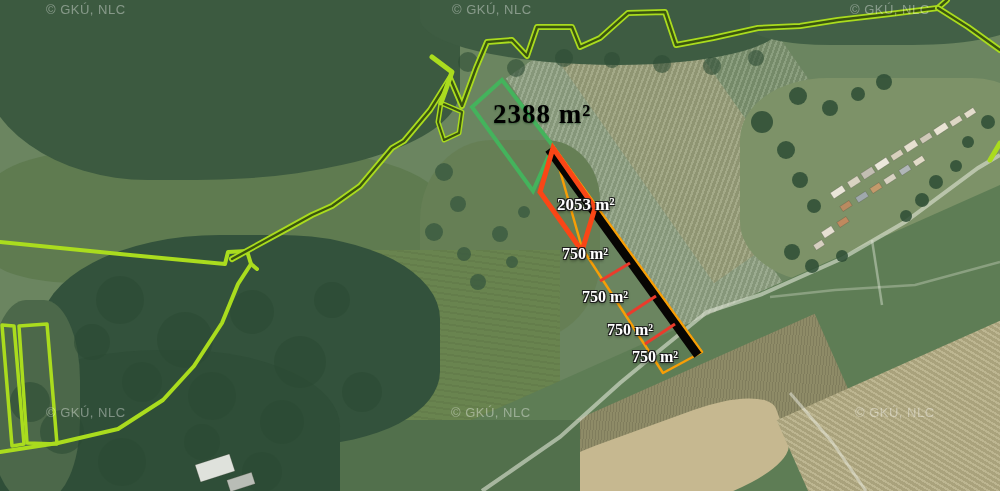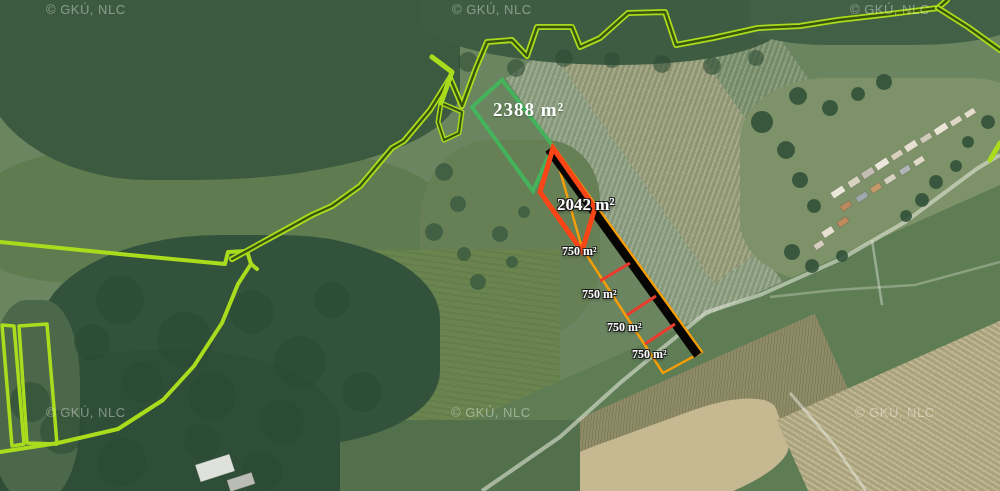--- a/index.html
+++ b/index.html
@@ -12,25 +12,25 @@
   
   .forest{background:#3c5a40;}
   .stripes55{background:repeating-linear-gradient(55deg, rgba(255,255,255,.10) 0 2px, rgba(0,0,0,.07) 2px 5px);}
   .svg-overlay{position:absolute;left:0;top:0;z-index:30;}
   
   .lbl{
     position:absolute;z-index:40;font-family:"Liberation Serif","DejaVu Serif",serif;
     font-weight:bold;white-space:nowrap;line-height:1.1;
   }
   .lbl-green{
-    font-size:19px;color:#ffffff;letter-spacing:1px;
+    font-size:27px;color:#000000;letter-spacing:1px;
     text-shadow:0 1px 2px rgba(0,45,15,.45);
   }
   .lbl-white{
-    font-size:12px;color:#ffffff;
+    font-size:16px;color:#ffffff;
     text-shadow:-1px -1px 0 #1c1c1c,1px -1px 0 #1c1c1c,-1px 1px 0 #1c1c1c,1px 1px 0 #1c1c1c,0 2px 3px rgba(0,0,0,.55);
   }
   .wm{
     position:absolute;z-index:50;color:rgba(255,255,255,.38);
     font-size:13px;letter-spacing:.5px;font-family:Liberation Sans, sans-serif;
   }
 </style>
 </head>
 <body>
 
@@ -166,21 +166,21 @@
       <line x1="549" y1="149" x2="698" y2="355" stroke-width="9" stroke="#070503"></line>
       <line x1="553" y1="146" x2="702" y2="352" stroke-width="2" stroke="#f79e06"></line>
       <line x1="600" y1="281" x2="630" y2="263" stroke-width="3" stroke="#ea3b2c"></line>
       <line x1="627" y1="315" x2="656" y2="296" stroke-width="3" stroke="#ea3b2c"></line>
       <line x1="645" y1="344" x2="675" y2="324" stroke-width="3" stroke="#ea3b2c"></line>
       <polygon points="553,148 595,208 582,251 540,192" stroke-width="5" stroke-linejoin="miter" stroke="#fa4616"></polygon>
     </g>
   </svg>
 
   <div class="lbl lbl-green" style="left:493px;top:100px;">2388 m²</div>
-  <div class="lbl lbl-white" style="left:557px;top:196px;font-size:17px;">2042 m²</div>
+  <div class="lbl lbl-white" style="left:557px;top:196px;font-size:17px;">2053 m²</div>
   <div class="lbl lbl-white" style="left:562px;top:245px;">750 m²</div>
   <div class="lbl lbl-white" style="left:582px;top:288px;">750 m²</div>
   <div class="lbl lbl-white" style="left:607px;top:321px;">750 m²</div>
   <div class="lbl lbl-white" style="left:632px;top:348px;">750 m²</div>
 
   <div class="wm" style="left:46px;top:2px;">© GKÚ, NLC</div>
   <div class="wm" style="left:452px;top:2px;">© GKÚ, NLC</div>
   <div class="wm" style="left:850px;top:2px;">© GKÚ, NLC</div>
   <div class="wm" style="left:46px;top:405px;">© GKÚ, NLC</div>
   <div class="wm" style="left:451px;top:405px;">© GKÚ, NLC</div>

